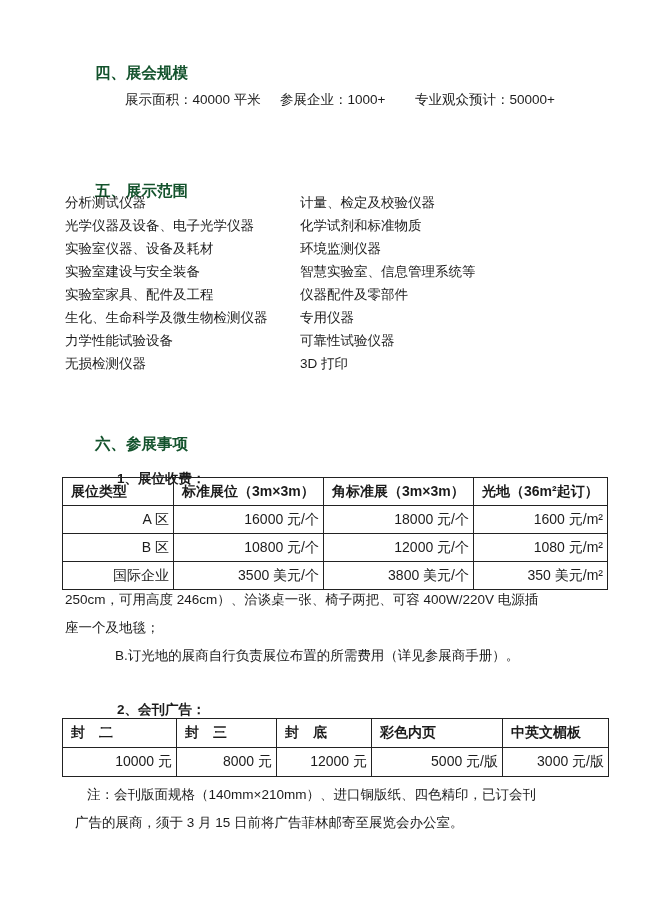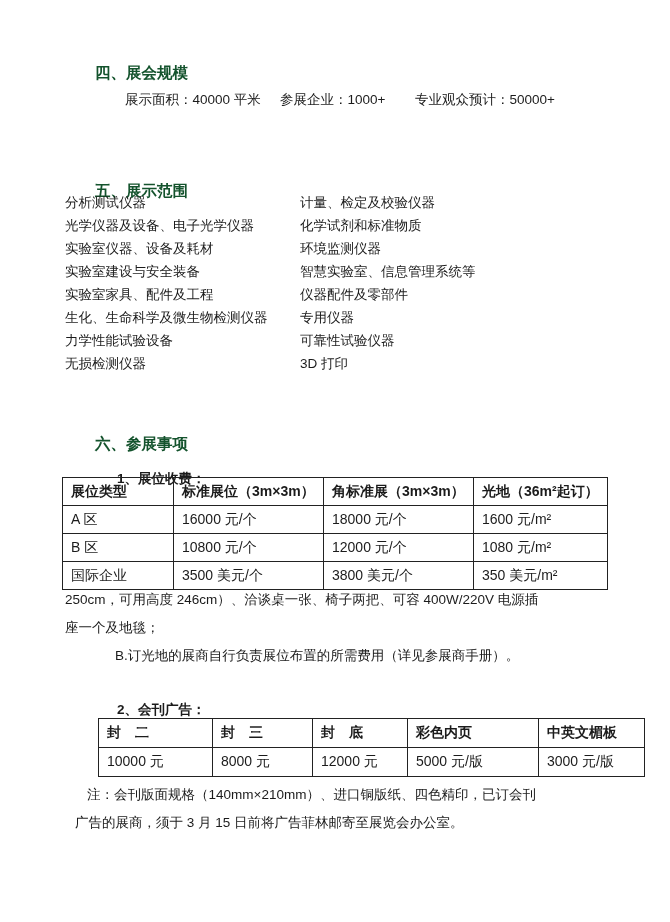--- a/index.html
+++ b/index.html
@@ -23,34 +23,34 @@
   .stats { display:flex; white-space:nowrap; }
   .stat-1 { width:155px; }
   .stat-2 { width:135px; }
   .scope-cols { display:flex; }
   .scope-cols ul { list-style:none; margin:0; padding:0; }
   .scope-left { width:235px; }
   .scope-cols li { line-height:23px; height:23px; white-space:nowrap; }
   .subtitle { font-weight:bold; white-space:nowrap; }
   table { border-collapse:collapse; table-layout:fixed; }
   .booth-table { width:545px; }
-  .journal-table { width:546px;margin-left:36px; }
+  .journal-table { width:546px; }
   th, td {
     border:1.5px solid #222;
     text-align:left;
     vertical-align:middle;
     padding:0 4px 0 8px;
     font-size:14px;
     white-space:nowrap;
     overflow:hidden;
   }
   .booth-table th, .booth-table td { height:27px; }
   .journal-table th, .journal-table td { height:28px; }
   th { font-weight:bold; }
-  td { font-weight:normal; }
+  td { font-weight:normal;text-align:right; }
   .note .note-line { line-height:28px; white-space:nowrap; }
   .pl22 { padding-left:22px; }
   .pl50 { padding-left:50px; }
   .pl10 { padding-left:10px; }
 </style>
 </head>
 <body>
 
 <div class="page">
 

